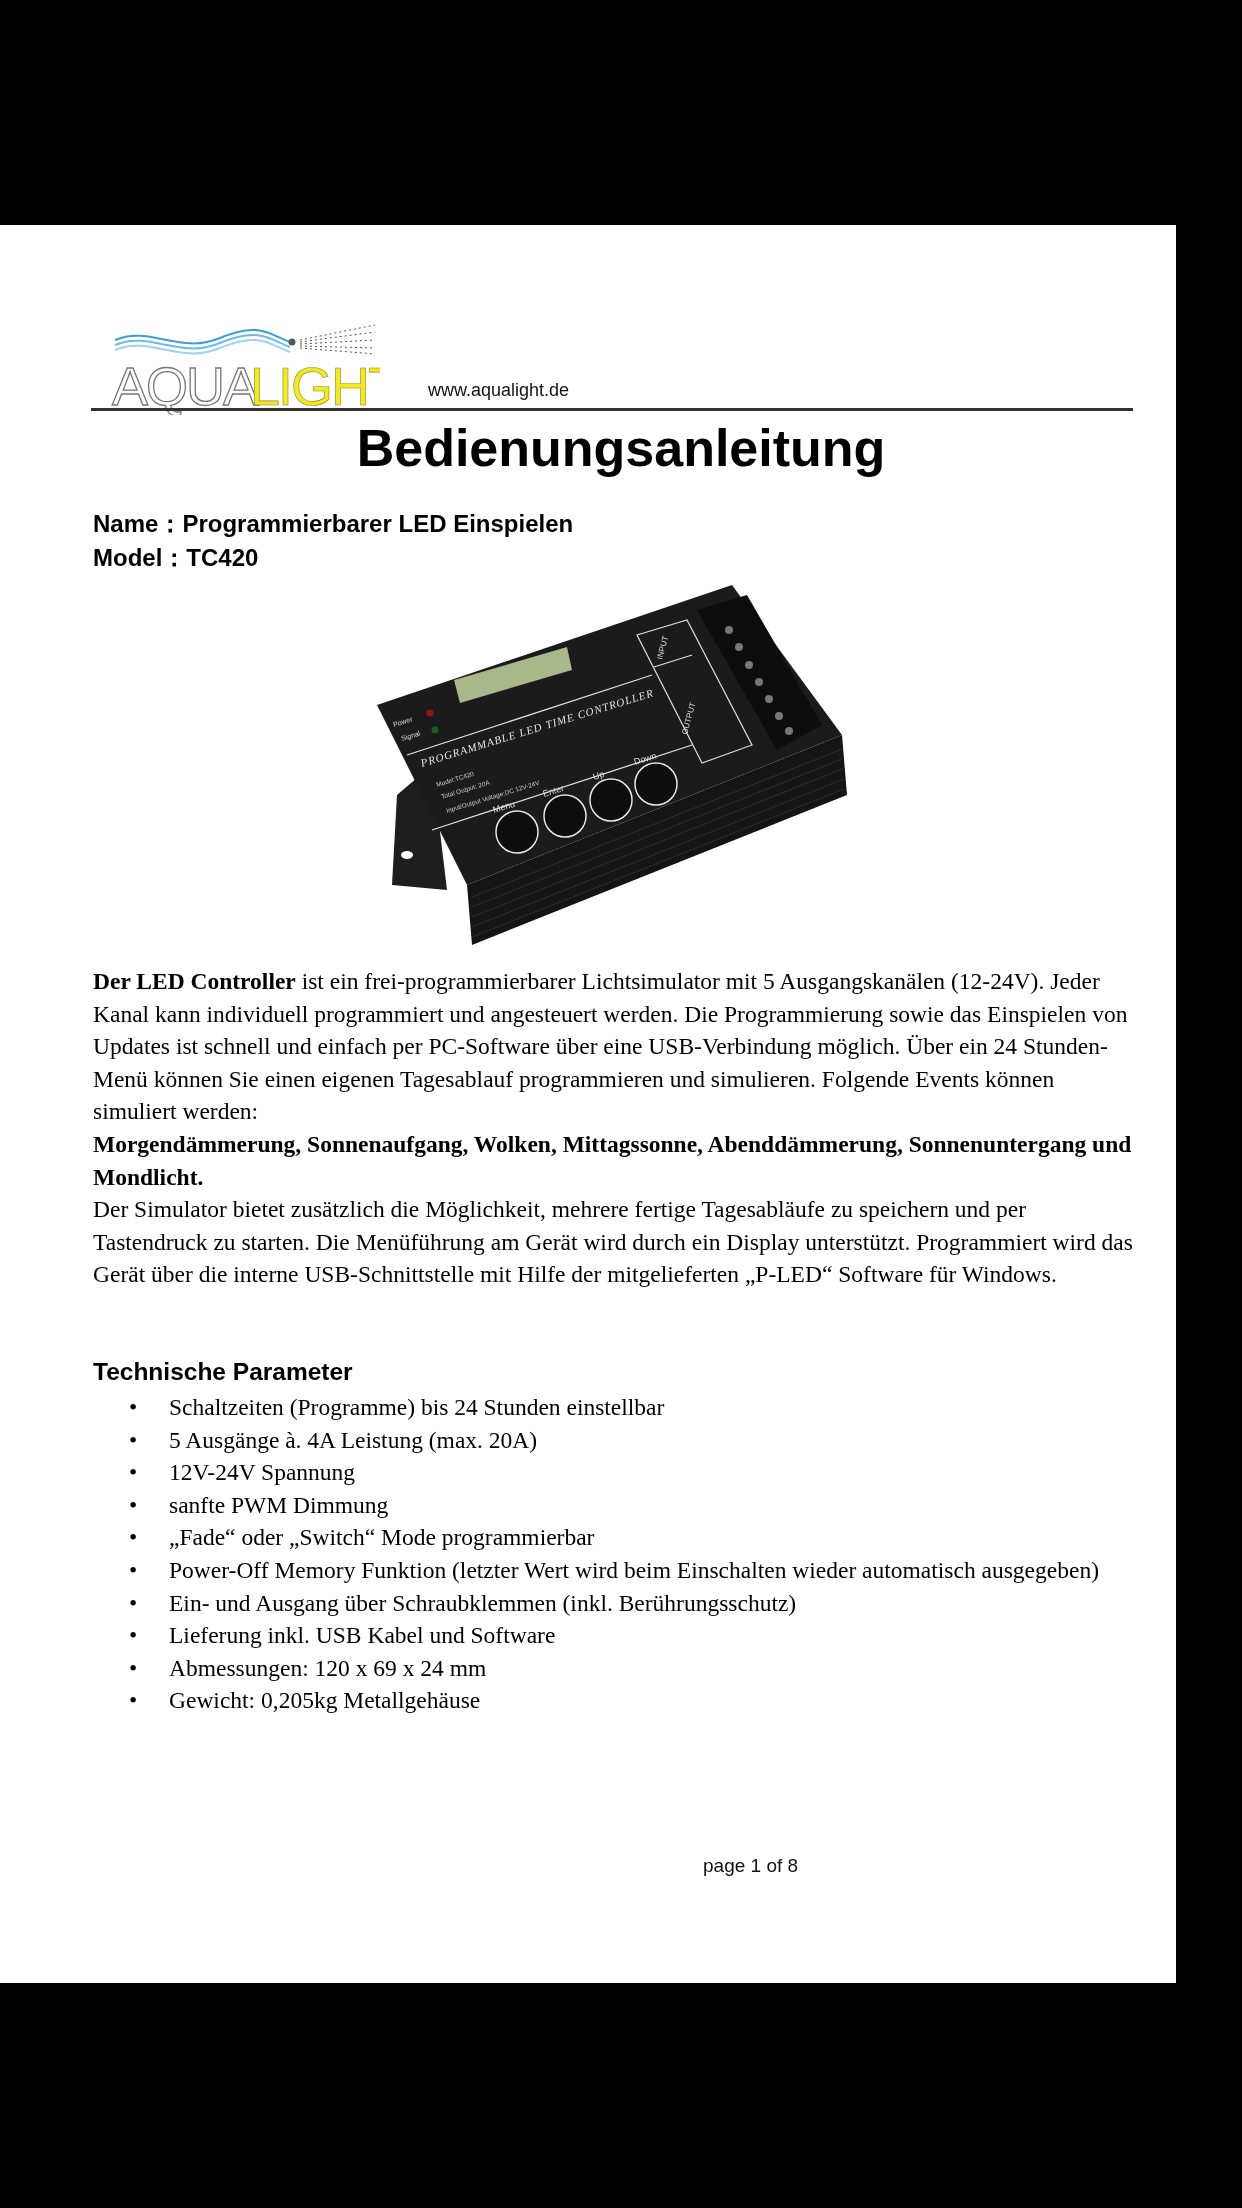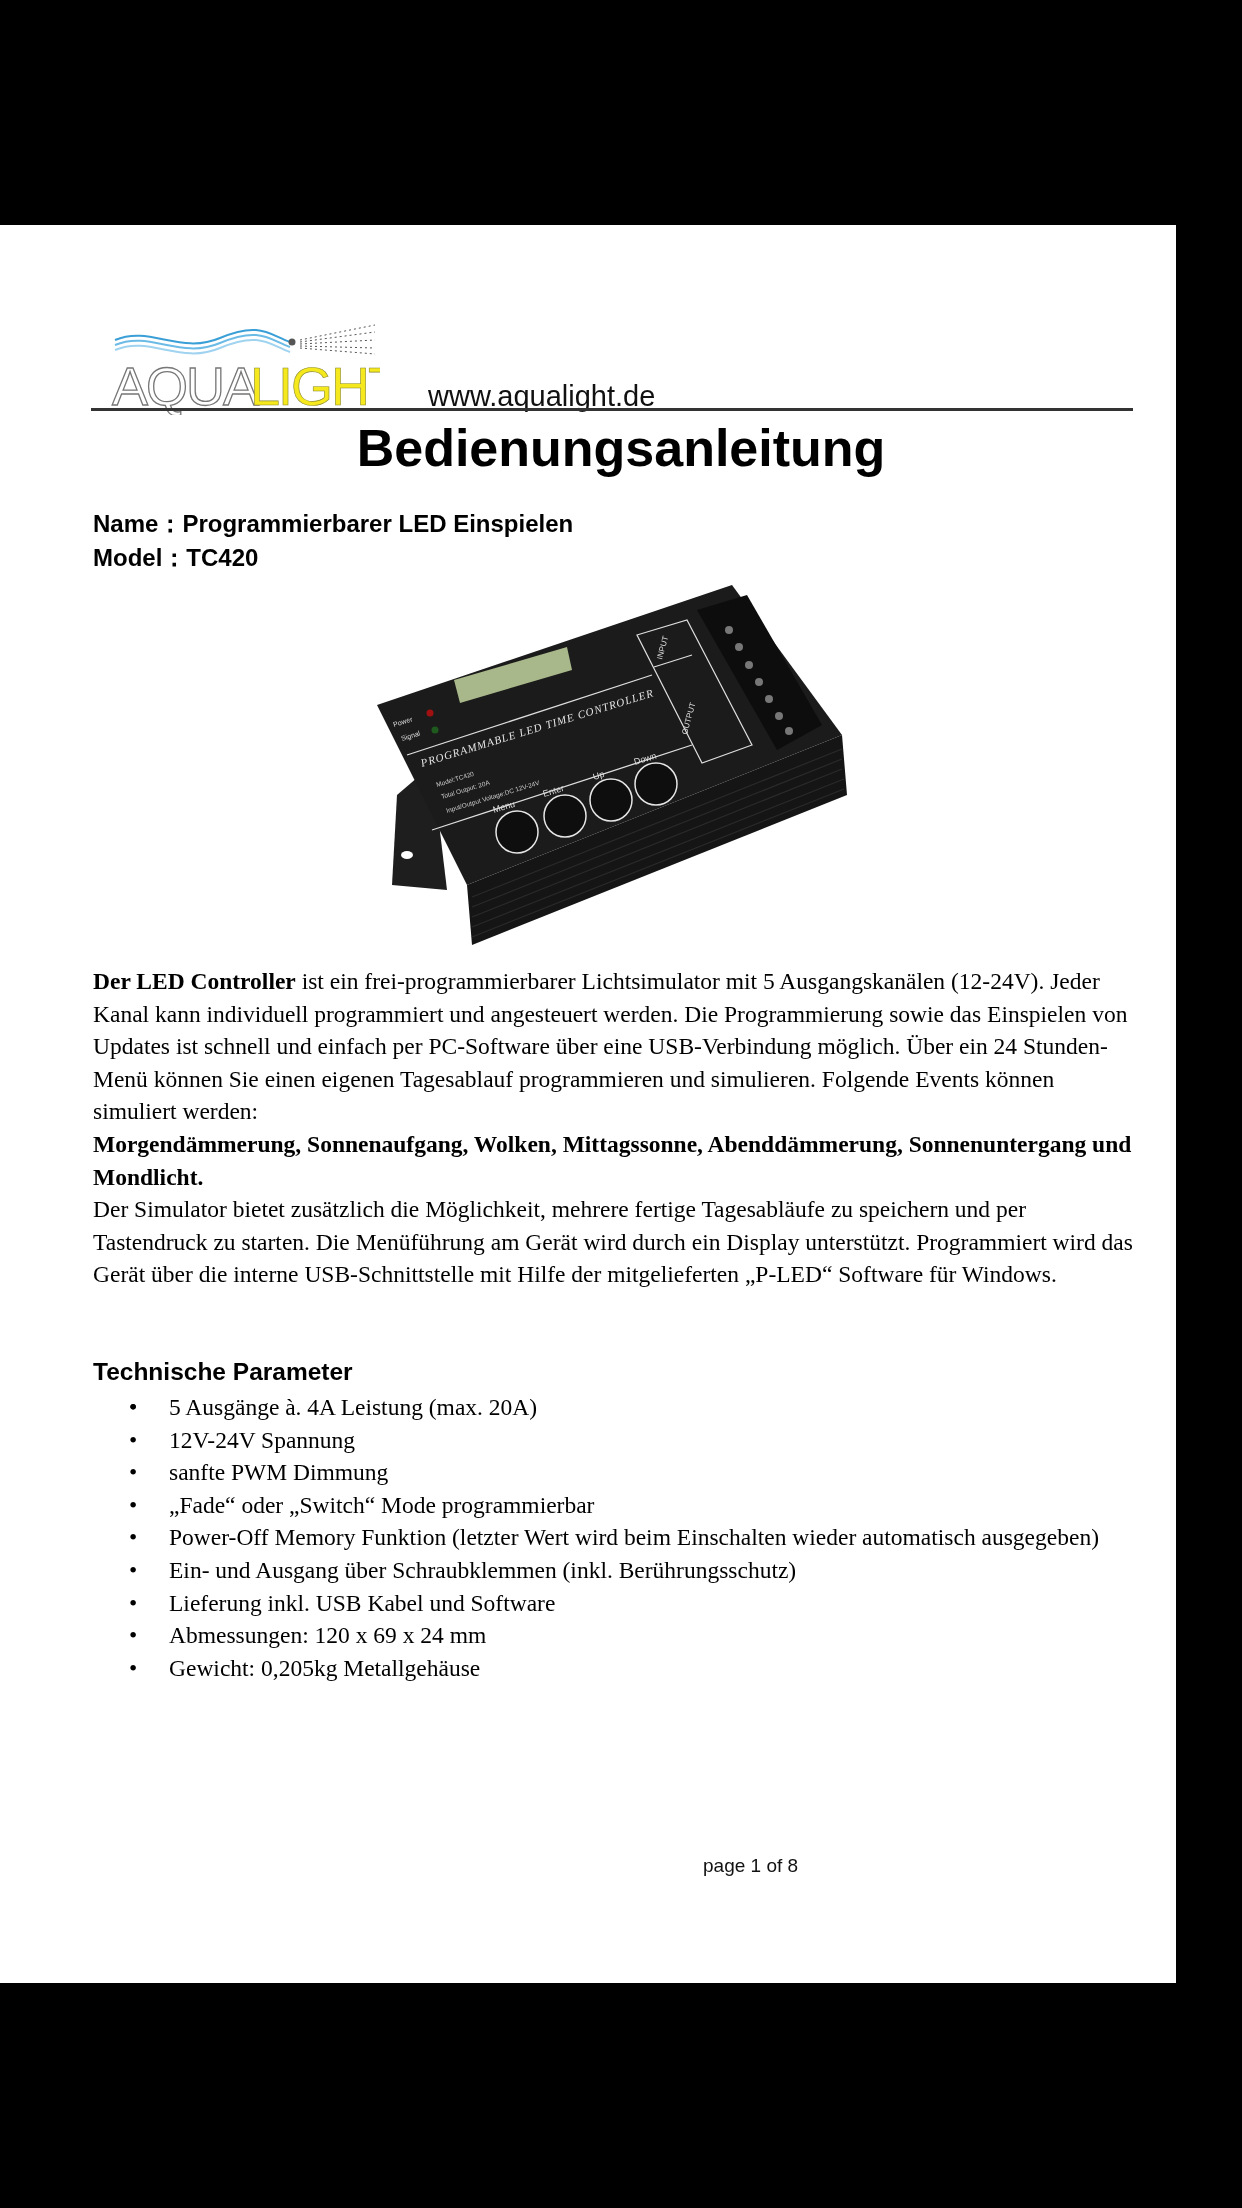--- a/index.html
+++ b/index.html
@@ -10,21 +10,21 @@
     color: #000;
   }
   .band-top { position: absolute; left: 0; top: 0; width: 1242px; height: 225px; background: #000; }
   .band-bottom { position: absolute; left: 0; top: 1983px; width: 1242px; height: 225px; background: #000; }
   .page {
     position: absolute; left: 0; top: 225px; width: 1176px; height: 1758px; background: #fff;
   }
   .logo { position: absolute; left: 110px; top: 95px; width: 270px; height: 95px; }
   .url {
     position: absolute; left: 428px; top: 155px;
-    font-family: "Liberation Sans", sans-serif; font-size: 29px; color: #111;
+    font-family: "Liberation Sans", sans-serif; font-size: 18px; color: #111;
   }
   .rule { position: absolute; left: 91px; top: 183px; width: 1042px; height: 3px; background: #333; }
   .title {
     position: absolute; left: 0; width: 1242px; top: 188px; text-align: center;
     font-family: "Liberation Sans", sans-serif; font-weight: bold; font-size: 52px; line-height: 70px;
   }
   .meta { position: absolute; left: 93px; top: 282px; font-family: "Liberation Sans", sans-serif; font-weight: bold; font-size: 24px; line-height: 34px; }
   .meta div { white-space: pre; }
   .device { position: absolute; left: 372px; top: 360px; width: 495px; height: 362px; }
   .body-text {
@@ -150,21 +150,21 @@
 
   <div class="body-text">
     <p><b>Der LED Controller</b><span> ist ein frei-programmierbarer Lichtsimulator mit 5 Ausgangskanälen (12-24V). Jeder Kanal kann individuell programmiert und angesteuert werden. Die Programmierung sowie das Einspielen von Updates ist schnell und einfach per PC-Software über eine USB-Verbindung möglich. Über ein 24 Stunden-Menü können Sie einen eigenen Tagesablauf programmieren und simulieren. Folgende Events können simuliert werden:</span></p>
     <p><b>Morgendämmerung, Sonnenaufgang, Wolken, Mittagssonne, Abenddämmerung, Sonnenuntergang und Mondlicht.</b></p>
     <p>Der Simulator bietet zusätzlich die Möglichkeit, mehrere fertige Tagesabläufe zu speichern und per Tastendruck zu starten. Die Menüführung am Gerät wird durch ein Display unterstützt. Programmiert wird das Gerät über die interne USB-Schnittstelle mit Hilfe der mitgelieferten „P-LED“ Software für Windows.</p>
   </div>
 
   <div class="h2">Technische Parameter</div>
 
   <ul class="params">
-    <li><span class="bullet">•</span></li>
+    <li><span class="bullet">•</span><span>Schaltzeiten (Programme) bis 24 Stunden einstellbar</span></li>
     <li><span class="bullet">•</span><span>5 Ausgänge à. 4A Leistung (max. 20A)</span></li>
     <li><span class="bullet">•</span><span>12V-24V Spannung</span></li>
     <li><span class="bullet">•</span><span>sanfte PWM Dimmung</span></li>
     <li><span class="bullet">•</span><span>„Fade“ oder „Switch“ Mode programmierbar</span></li>
     <li><span class="bullet">•</span><span>Power-Off Memory Funktion (letzter Wert wird beim Einschalten wieder automatisch ausgegeben)</span></li>
     <li><span class="bullet">•</span><span>Ein- und Ausgang über Schraubklemmen (inkl. Berührungsschutz)</span></li>
     <li><span class="bullet">•</span><span>Lieferung inkl. USB Kabel und Software</span></li>
     <li><span class="bullet">•</span><span>Abmessungen: 120 x 69 x 24 mm</span></li>
     <li><span class="bullet">•</span><span>Gewicht: 0,205kg Metallgehäuse</span></li>
   </ul>

